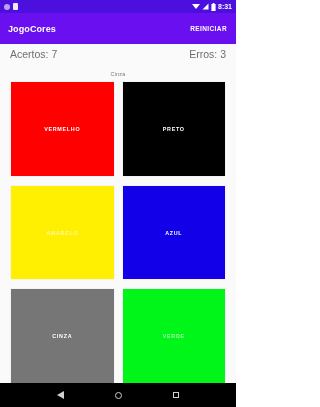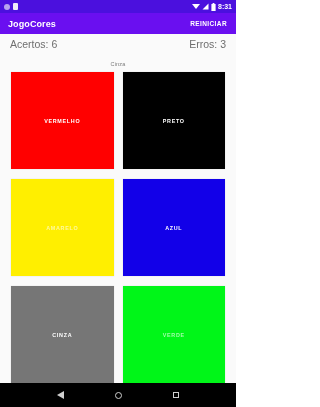--- a/index.html
+++ b/index.html
@@ -66,21 +66,21 @@
     color: #ffffff;
     font-size: 7px;
     font-weight: bold;
     letter-spacing: 0px;
     line-height: 13px;
     white-space: nowrap;
   }
 
   
   .app-bar {
-    height: 21px;
+    height: 31px;
     background: #6a0ff0;
     display: flex;
     align-items: center;
     justify-content: space-between;
     padding: 0 8px;
     box-sizing: border-box;
     flex: 0 0 auto;
   }
   .app-title {
     color: #ffffff;
@@ -233,21 +233,21 @@
       <span class="sb-time">8:31</span>
     </div>
   </div>
 
   <div class="app-bar" style="background: rgb(106, 15, 240);">
     <span class="app-title">JogoCores</span>
     <span class="app-action">REINICIAR</span>
   </div>
 
   <div class="score-row">
-    <span class="score-text">Acertos: 6</span>
+    <span class="score-text">Acertos: 7</span>
     <span class="score-text">Erros: 3</span>
   </div>
 
   <div class="target-word-wrap">
     <span class="target-word">Cinza</span>
   </div>
 
   <div class="grid">
 
     <div class="grid-row">

